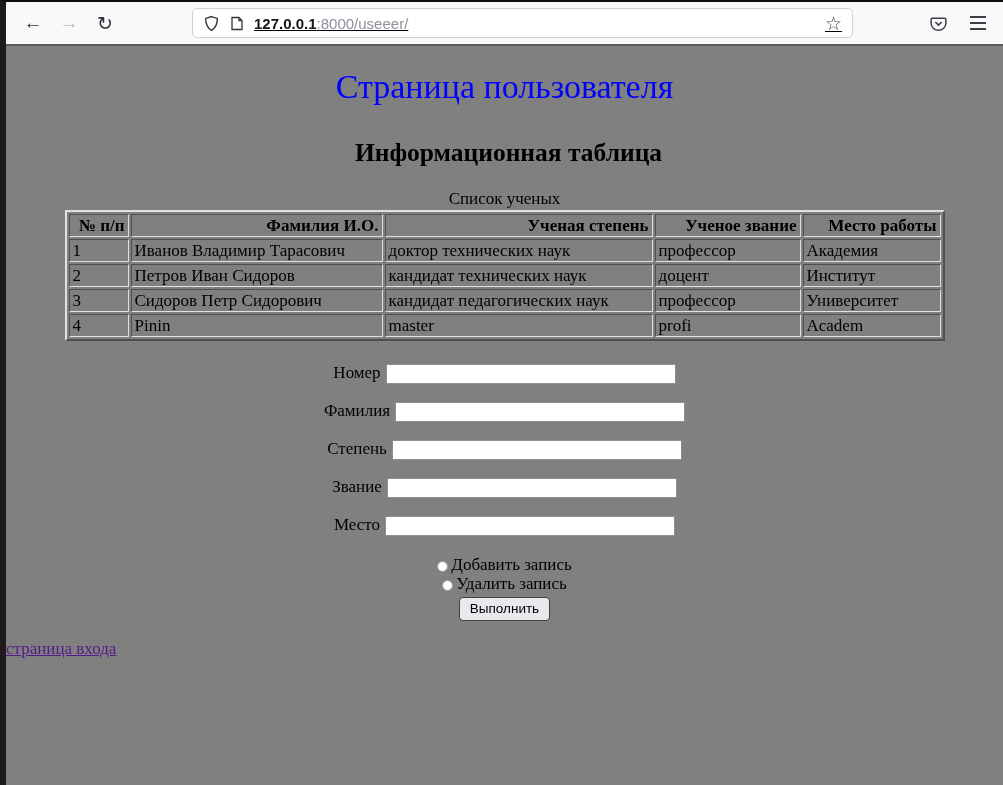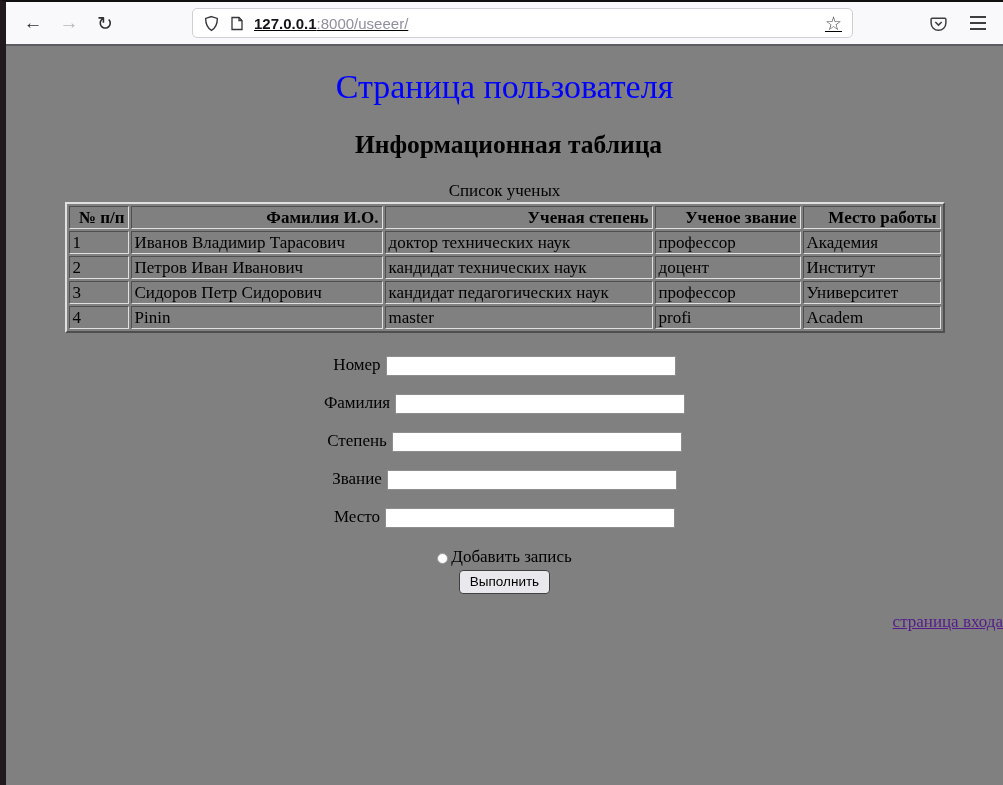--- a/index.html
+++ b/index.html
@@ -32,21 +32,21 @@
   .url-host { color:#15141a; font-weight:700; }
   .url-path { color:#8f8f9d; }
   .star { font-size:19px; color:#3d3d42; padding:0 4px; }
   .side-icon { display:flex; align-items:center; justify-content:center;
     width:26px; height:26px; color:#3d3d42; }
   .hamburger { display:flex; flex-direction:column; justify-content:center; gap:4px; }
   .hamburger i { display:block; width:16px; height:2px; background:#3d3d42; }
   
   .content { font-size:17px; color:#000; }
   h1.page-title { text-align:center; font-size:2em; font-weight:400; margin:22px 17px 0; }
-  h2.page-subtitle { text-align:center; font-size:1.5em; font-weight:700; margin:24px 0 0;padding-left:8px; }
+  h2.page-subtitle { text-align:center; font-size:1.5em; font-weight:700; margin:32px 0 0;padding-left:8px; }
   table.sci {
     margin:21px auto 12px; border-collapse:separate; border-spacing:2px;
     border:2px solid; border-color:#e0e0e0 #4f4f4f #4f4f4f #e0e0e0;
   }
   table.sci caption { font-size:17px; padding-bottom:1px; }
   table.sci th, table.sci td {
     border:1px solid; border-color:#4f4f4f #e0e0e0 #e0e0e0 #4f4f4f;
     padding:0 3px; height:21px; font-size:17px; white-space:nowrap;
   }
   table.sci th { font-weight:700; text-align:right; }
@@ -69,21 +69,21 @@
   .radio-row input[type=radio] {
     appearance:none; -moz-appearance:none; width:11px; height:11px; margin:0 3px 0 0;
     border-radius:50%; background:#fdfdfd; border:1px solid #9a9a9a; vertical-align:middle;
   }
   .button-row { text-align:center; margin-top:4px; }
   .exec-btn {
     font-family:"Liberation Sans","DejaVu Sans",sans-serif; font-size:13.5px; color:#000;
     background:#e9e9ed; border:1px solid #404040; border-radius:4px;
     padding:3px 10px 4px; cursor:default;
   }
-  .link-row { text-align:right; margin-top:18px; }
+  .link-row { text-align:left; margin-top:18px; }
   .link-row a { color:#551a8b; text-decoration:underline; }
 </style>
 </head>
 <body>
 
 <div class="window">
 
   <div class="toolbar">
     <button class="nav-btn">←</button>
     <button class="nav-btn disabled">→</button>
@@ -136,21 +136,21 @@
       </tr>
       <tr>
         <td>1</td>
         <td>Иванов Владимир Тарасович</td>
         <td>доктор технических наук</td>
         <td>профессор</td>
         <td>Академия</td>
       </tr>
       <tr>
         <td>2</td>
-        <td>Петров Иван Иванович</td>
+        <td>Петров Иван Сидоров</td>
         <td>кандидат технических наук</td>
         <td>доцент</td>
         <td>Институт</td>
       </tr>
       <tr>
         <td>3</td>
         <td>Сидоров Петр Сидорович</td>
         <td>кандидат педагогических наук</td>
         <td>профессор</td>
         <td>Университет</td>
@@ -179,20 +179,23 @@
         <label>Звание</label><input type="text" value="" style="">
       </div>
       <div class="field-row">
         <label>Место</label><input type="text" value="" style="">
       </div>
 
       <div class="radio-block">
         <div class="radio-row">
           <input type="radio" name="action" style=""><span>Добавить запись</span>
         </div>
+        <div class="radio-row">
+          <input type="radio" name="action" style=""><span>Удалить запись</span>
+        </div>
       </div>
 
       <div class="button-row">
         <button type="button" class="exec-btn">Выполнить</button>
       </div>
     </form>
 
     <p class="link-row">
       <a href="#">страница входа</a>
     </p>

